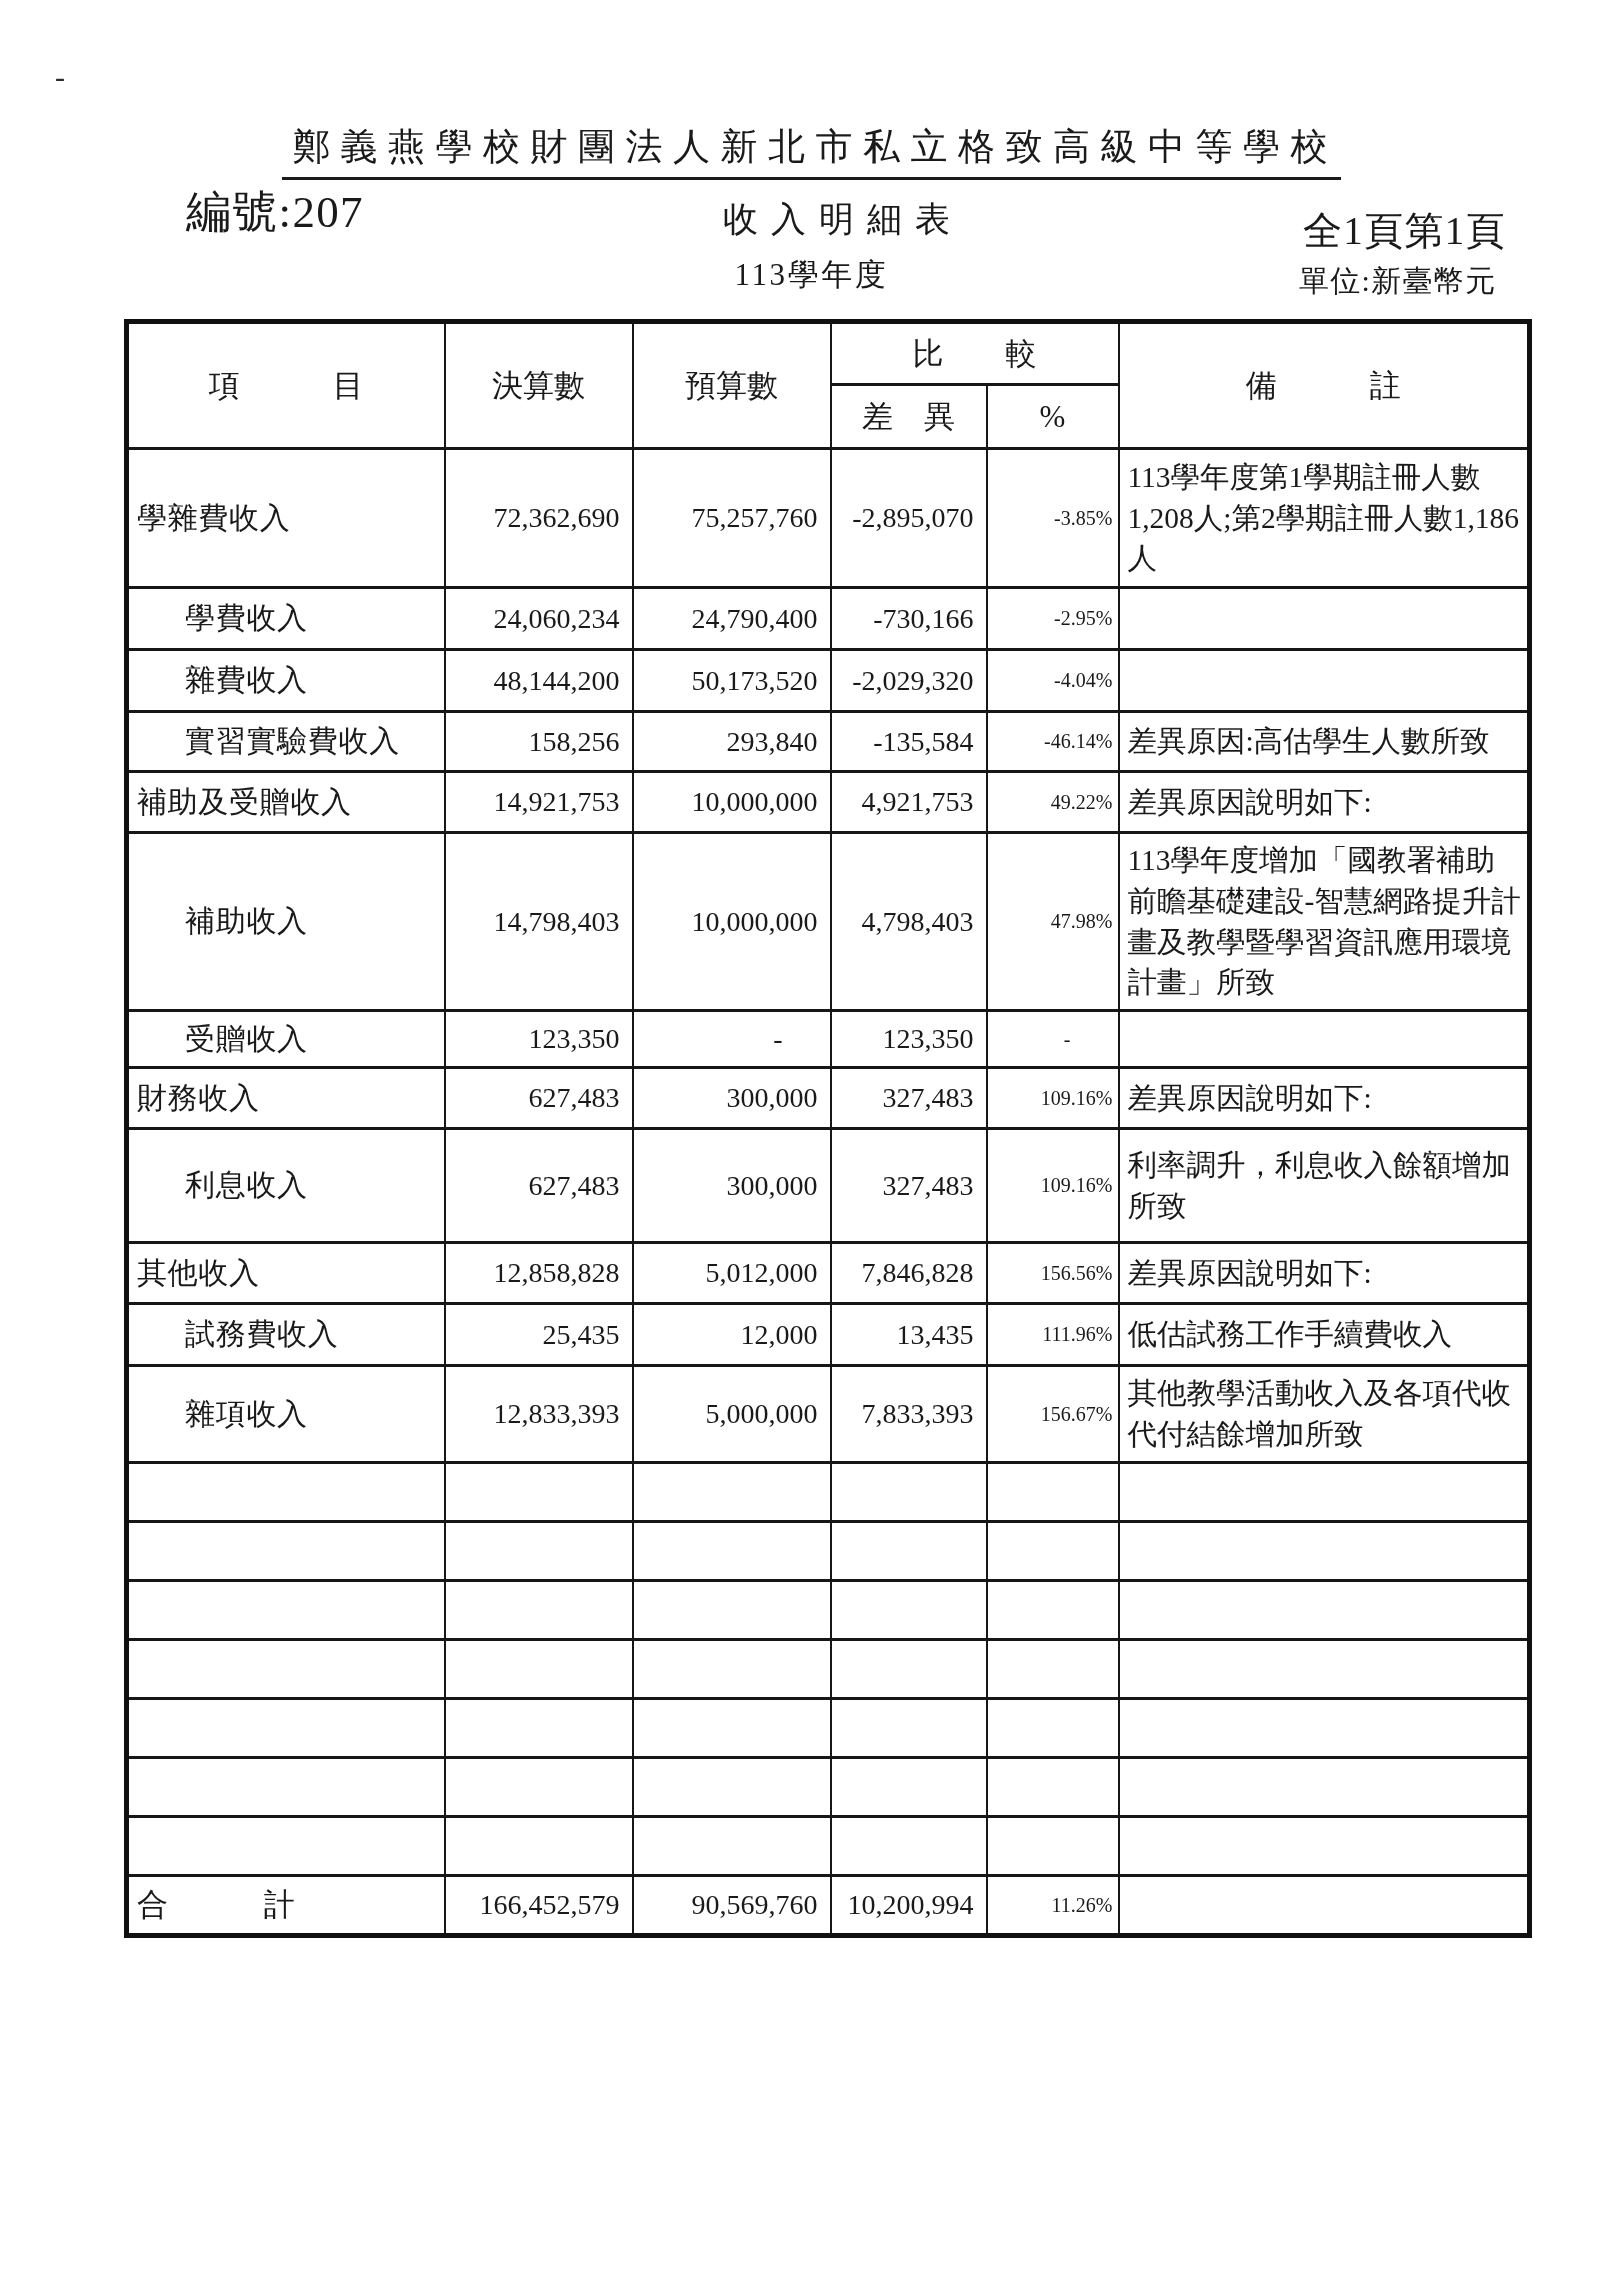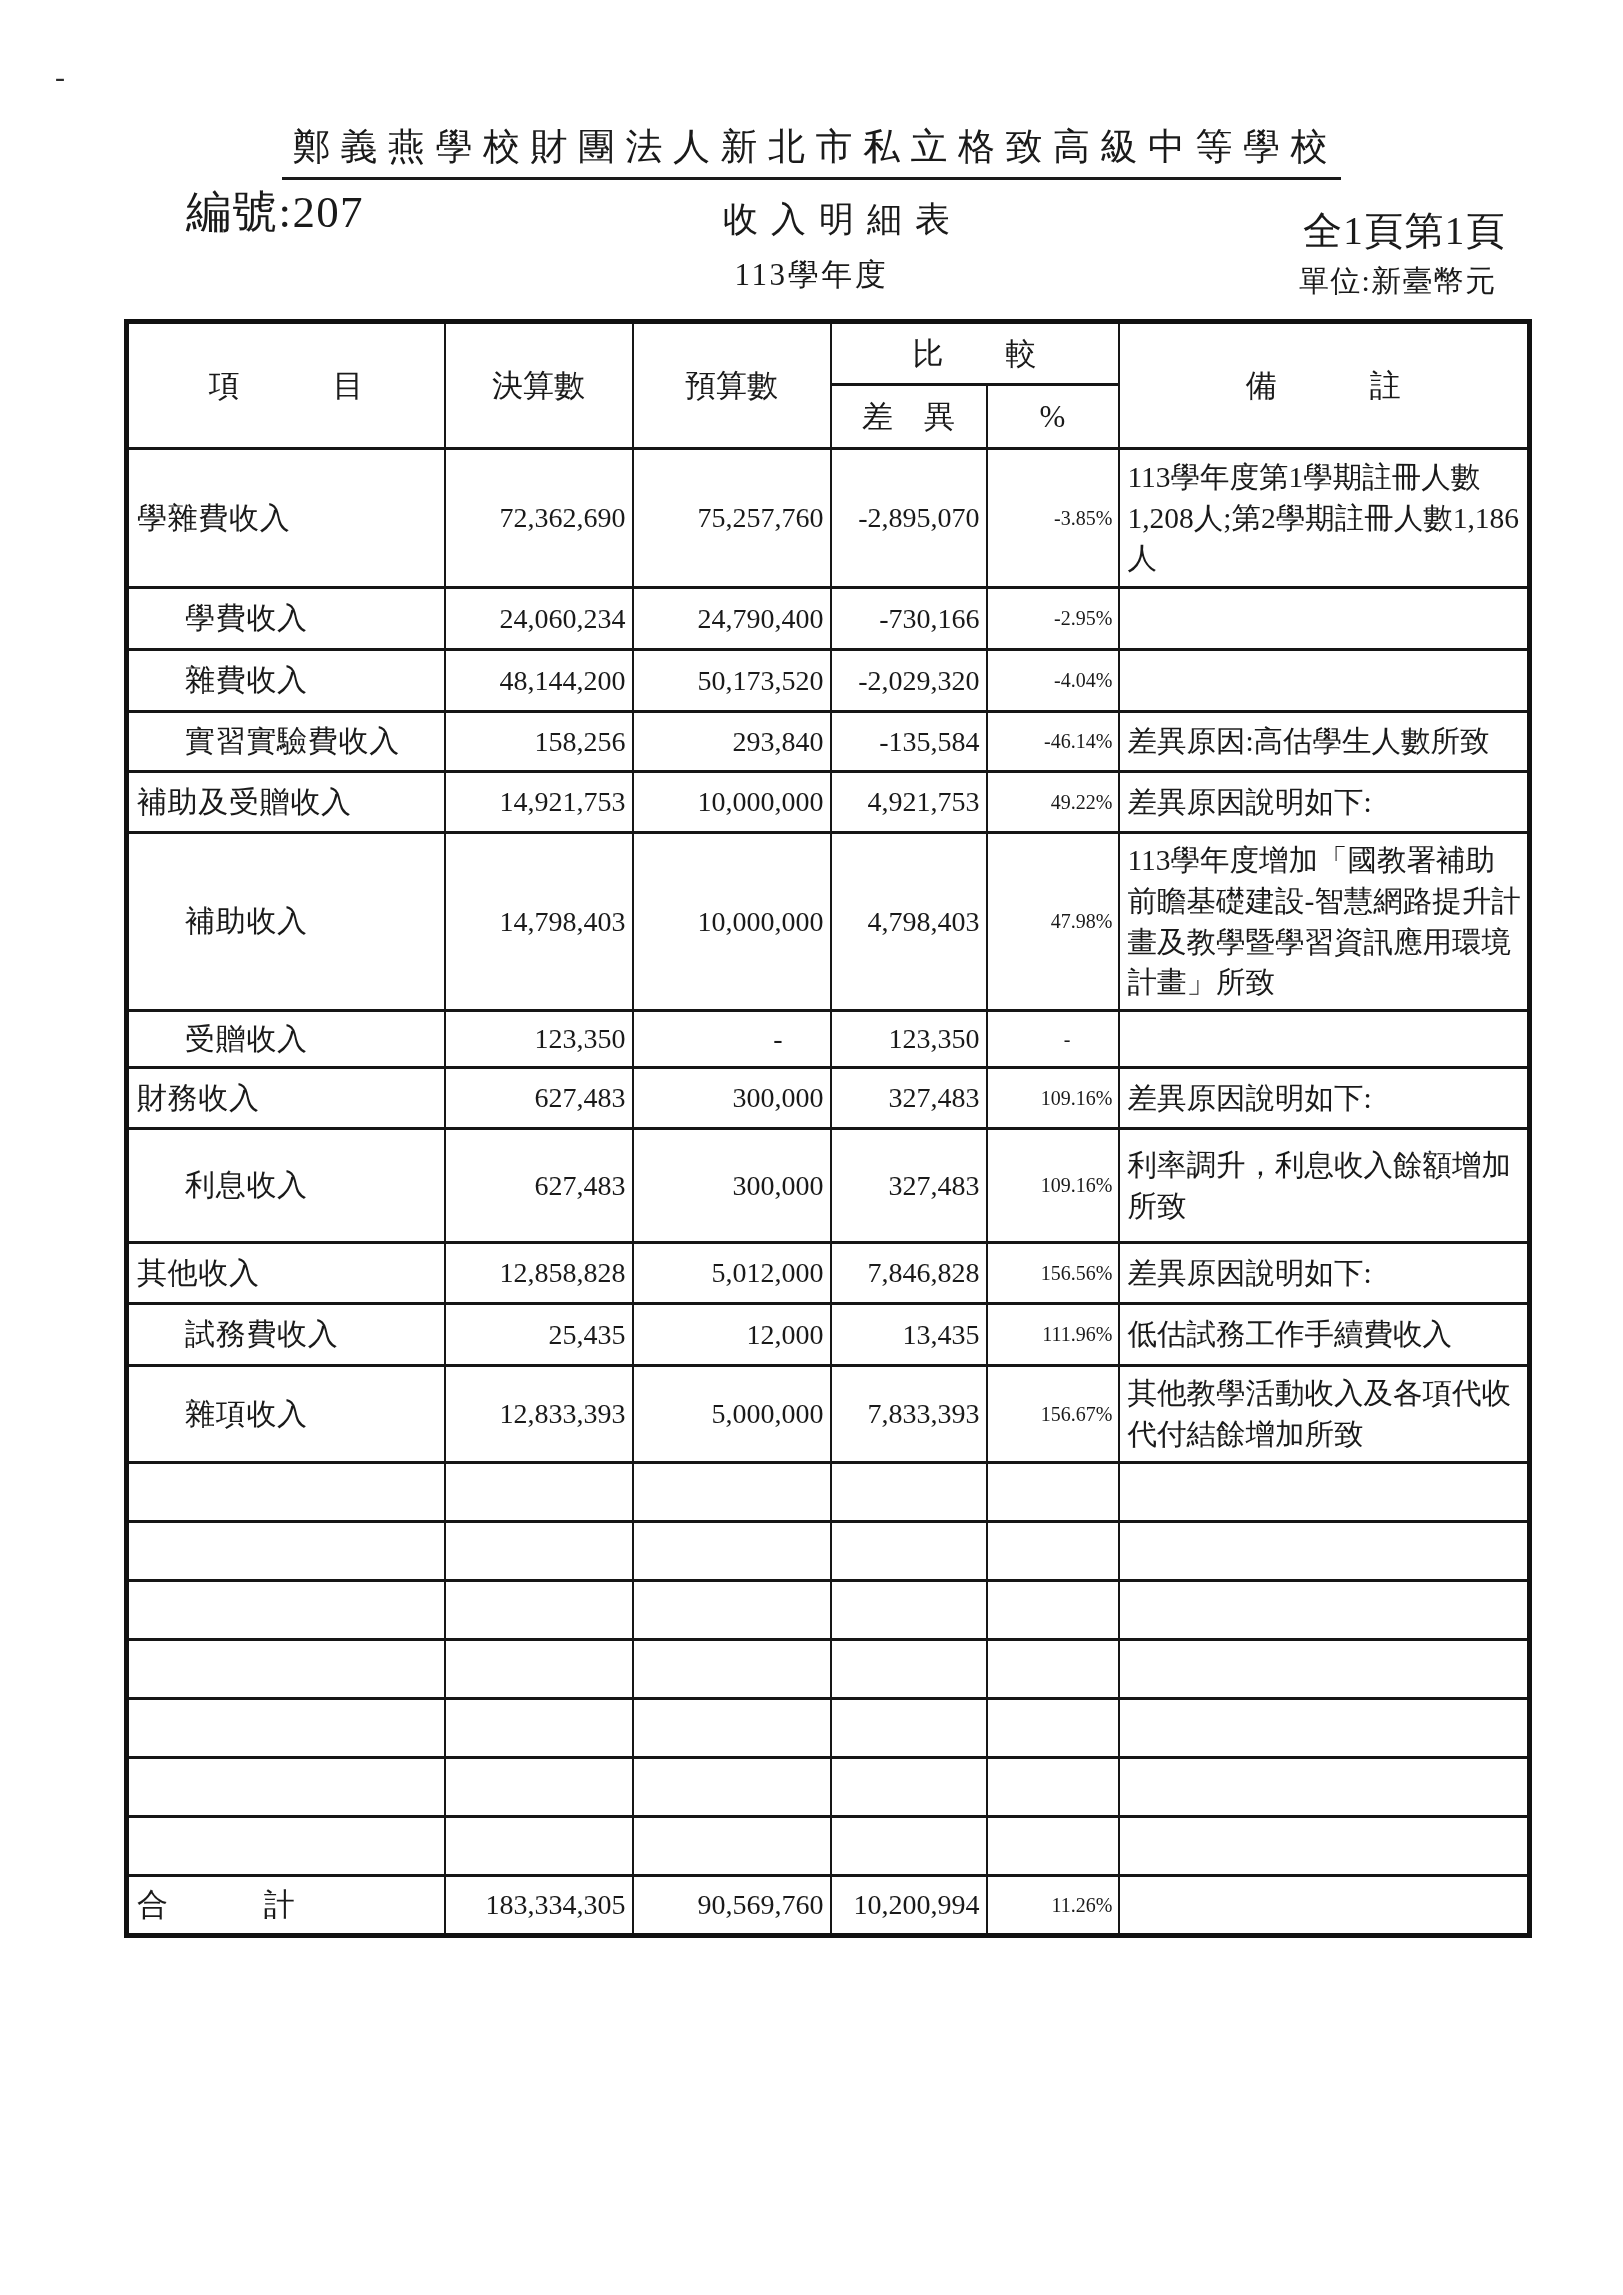--- a/index.html
+++ b/index.html
@@ -50,21 +50,21 @@
   col.c5{width:132px}
   col.c6{width:411px}
 
   thead th{font-size:31px;}
   thead tr:nth-child(1){height:63px;}
   thead tr:nth-child(2){height:64px;}
   thead th{text-align:center;}
 
   tbody td.item{text-align:left;padding-left:7.9px;font-size:30px;letter-spacing:0.7px;}
   tbody td.item.indent{padding-left:56px;}
-  tbody td.num{text-align:right;padding-right:6px;font-size:28px;}
+  tbody td.num{text-align:right;padding-right:12px;font-size:28px;}
   tbody td.pct{text-align:right;padding-right:5.2px;font-size:20px;margin-left:12px;}
   tbody td.dash{padding-right:47px;}
   tbody td.remark{text-align:left;padding:5.2px 5.2px 5.2px 7.9px;font-size:29.5px;line-height:1.38;letter-spacing:0px;}
   tbody td.item.total{font-size:31px;}
 
   tbody tr:nth-child(1){height:139px;}
   tbody tr:nth-child(2){height:62px;}
   tbody tr:nth-child(3){height:62px;}
   tbody tr:nth-child(4){height:60px;}
   tbody tr:nth-child(5){height:61px;}
@@ -267,21 +267,21 @@
         <tr>
           <td class="item"></td>
           <td class="num"></td>
           <td class="num"></td>
           <td class="num"></td>
           <td class="pct"></td>
           <td class="remark"></td>
         </tr>
         <tr>
           <td class="item total">合　　　計</td>
-          <td class="num">183,334,305</td>
+          <td class="num">166,452,579</td>
           <td class="num">90,569,760</td>
           <td class="num">10,200,994</td>
           <td class="pct">11.26%</td>
           <td class="remark"></td>
         </tr>
       </tbody>
   </table>
 
 
 </div>

